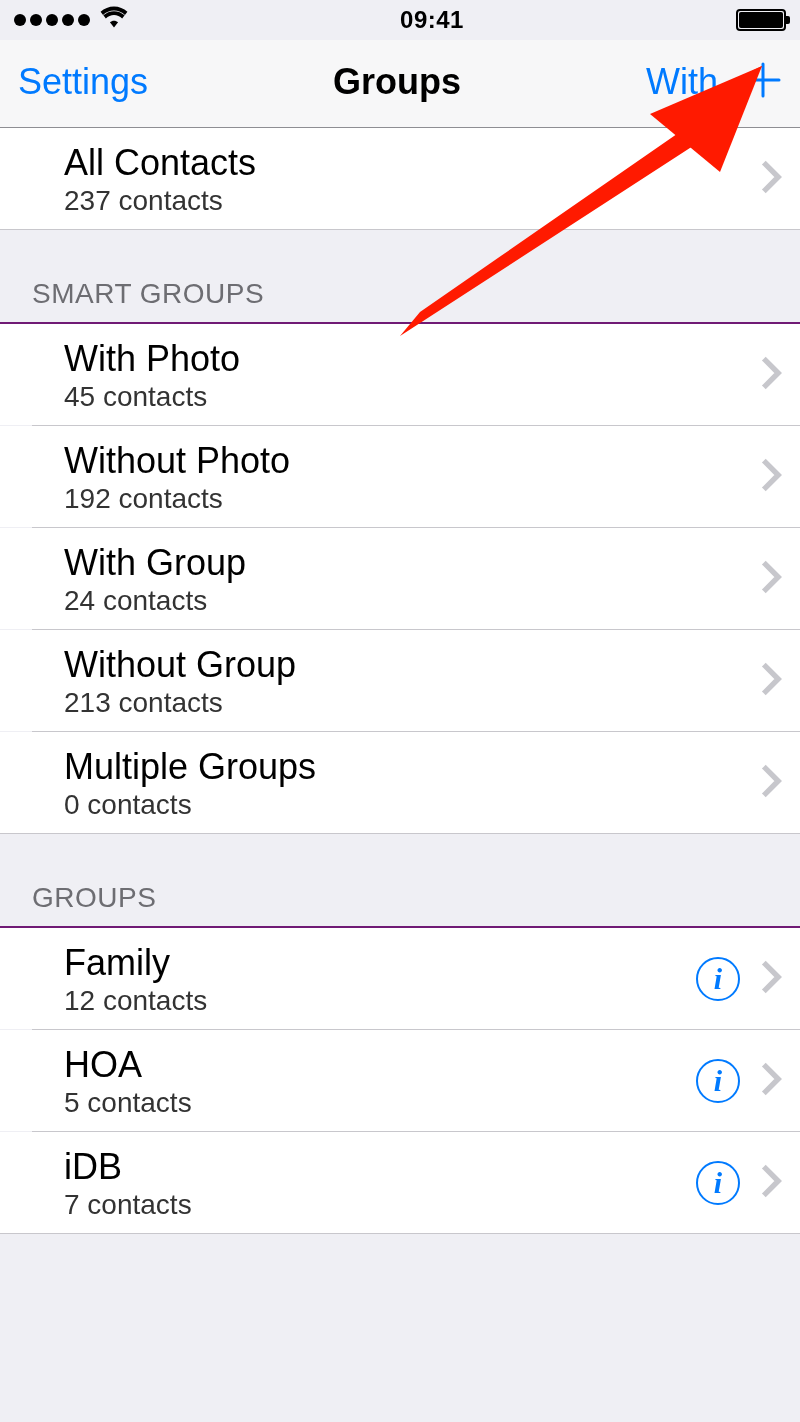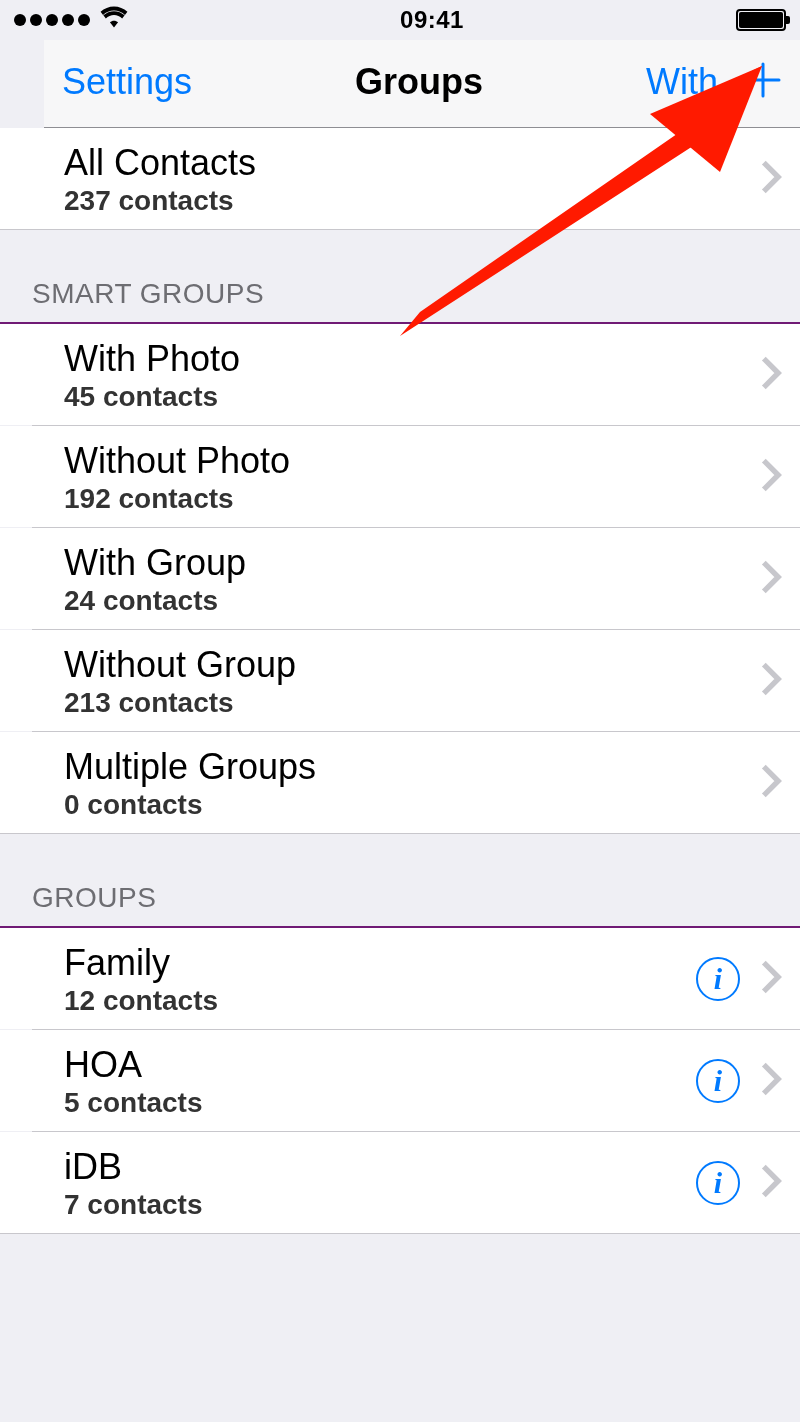--- a/index.html
+++ b/index.html
@@ -43,39 +43,38 @@
 
     
     .nav-bar {
       height: 88px;
       border-bottom: 1px solid #8e8e93;
       display:flex;
       align-items:center;
       justify-content: space-between;
       padding: 0 18px 4px 18px;
       background:#f7f7f8;
-      margin-left:44px;
     }
     .nav-left { color:#007aff; font-size:36px; font-weight:400; }
     .nav-title { color:#000; font-size:36px; font-weight:700; flex:1; text-align:center; }
     .nav-right { display:flex; align-items:center; gap:26px; color:#007aff; }
     .nav-edit { font-size:36px; font-weight:400; }
     .nav-plus svg { width:38px; height:38px; stroke:#007aff; }
 
     
     .list-row {
       background:#fff;
       display:flex;
       align-items:center;
       padding: 12px 18px 12px 32px;
       position:relative;
     }
     .list-row .text-col { flex:1;margin-left:32px; }
     .row-title { font-size:36px; color:#000; font-weight:400; line-height:1.25; }
-    .row-sub { font-size:28px; color:#333; font-weight:700; }
+    .row-sub { font-size:28px; color:#333; font-weight:400; }
     .disclosure { color:#c7c7cc; }
     .disclosure svg { width: 22px; height: 36px; }
     .info-btn {
       width:44px; height:44px; border:2px solid #007aff; border-radius:50%;
       display:flex; align-items:center; justify-content:center;
       color:#007aff; font-family: Georgia, 'Times New Roman', serif;
       font-style: italic; font-size: 30px; font-weight: 600;
       margin-right: 20px;
       line-height: 1;
     }

